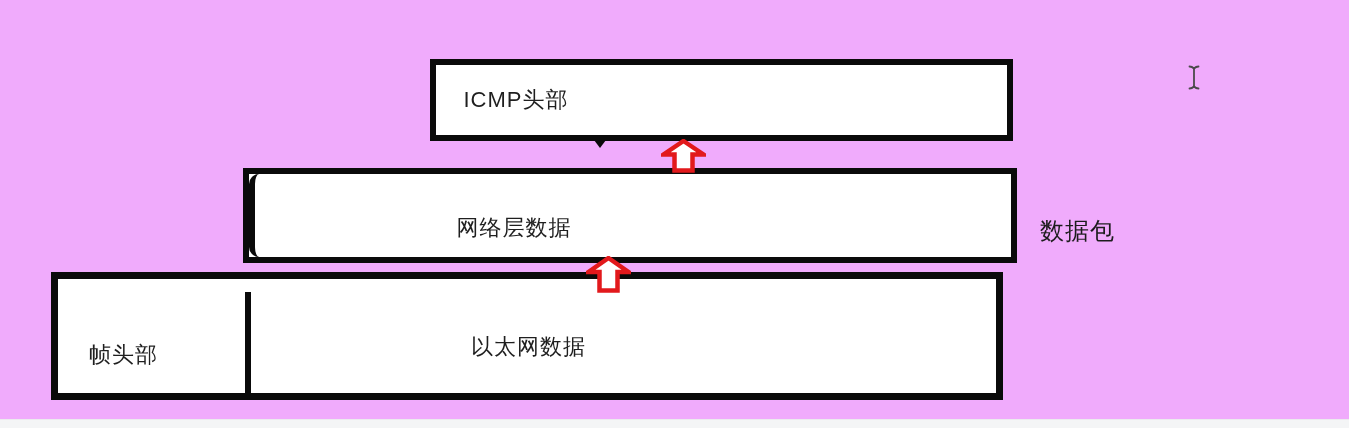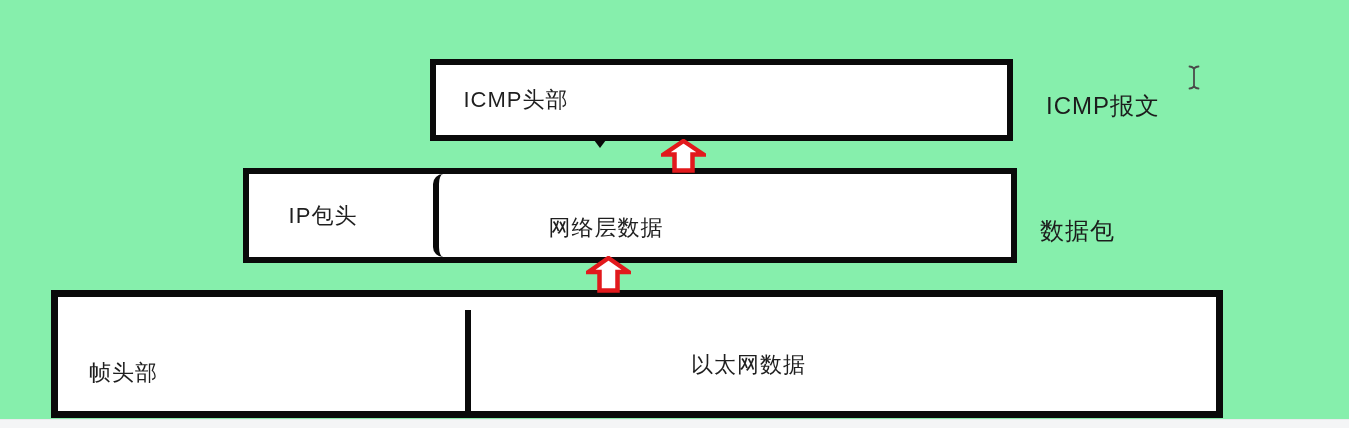--- a/index.html
+++ b/index.html
@@ -1,20 +1,20 @@
 <!DOCTYPE html>
 <html><head>
 <meta charset="utf-8">
 <style>
   html, body { margin: 0; padding: 0; background: #ffffff; }
   .stage {
     position: relative;
     width: 1349px;
     height: 428px;
-    background: #86efac;
+    background: #f0abfc;
     font-family: "Liberation Sans", sans-serif;
     color: #1f1f1f;
     overflow: hidden;
   }
   .pbox {
     position: absolute;
     background: #ffffff;
     border: 6px solid #0a0a0a;
     box-sizing: border-box;
     display: flex;
@@ -54,21 +54,21 @@
     position: absolute;
     left: 0; top: 419px;
     width: 100%; height: 9px;
     background: #f4f5f6;
     border-top: 1px solid #ebecee;
   }
 
   
   #row-icmp   { left: 430px; top: 59px;  width: 583px;  height: 82px; }
   #row-packet { left: 243px; top: 168px; width: 774px;  height: 95px; }
-  #row-frame  { left: 51px;  top: 290px; width: 1172px; height: 128px; justify-content: space-between; }
+  #row-frame  { left: 51px;  top: 272px; width: 952px; height: 128px; }
 
   #row-icmp .c1   { width: 160px; flex: 0 0 auto; }
   #row-icmp .c2   { flex: 1 1 auto; padding-right: 116px; }
   #row-icmp .c2 span { transform: translateY(11px); }
 
   #row-packet .c1 { width: 184px; flex: 0 0 auto; }
   #row-packet .c1 span { transform: translateX(-18px); }
   #row-packet .c2 { flex: 1 1 auto; padding-right: 238px; border-radius: 10px; }
   #row-packet .c2 span { transform: translateY(12px); }
 
@@ -91,31 +91,27 @@
 </head>
 <body>
 
 <div class="stage">
 
   <div class="pbox" id="row-icmp">
     <div class="cell c1">
       <span>ICMP头部</span>
     </div>
   </div>
-  <div class="side-label" id="label-icmp">ICMP报文</div>
   <div class="divider-caret" id="caret-1"></div>
 
   <svg class="up-arrow" id="arrow-1" width="45" height="34" viewBox="0 0 45 34">
     <polygon points="22.5,2 42.5,15.5 31.5,15.5 31.5,31.5 13.5,31.5 13.5,15.5 2.5,15.5" fill="#ffffff" stroke="#e2191c" stroke-width="4.5" stroke-linejoin="miter"></polygon>
   </svg>
 
   <div class="pbox" id="row-packet">
-    <div class="cell c1">
-      <span>IP包头</span>
-    </div>
     <div class="cell c2 divided">
       <span>网络层数据</span>
     </div>
   </div>
   <div class="side-label" id="label-packet">数据包</div>
 
   <svg class="up-arrow" id="arrow-2" width="45" height="37" viewBox="0 0 45 37">
     <polygon points="22.5,2 42.5,16 31.5,16 31.5,34.5 13.5,34.5 13.5,16 2.5,16" fill="#ffffff" stroke="#e2191c" stroke-width="4.5" stroke-linejoin="miter"></polygon>
   </svg>
 

